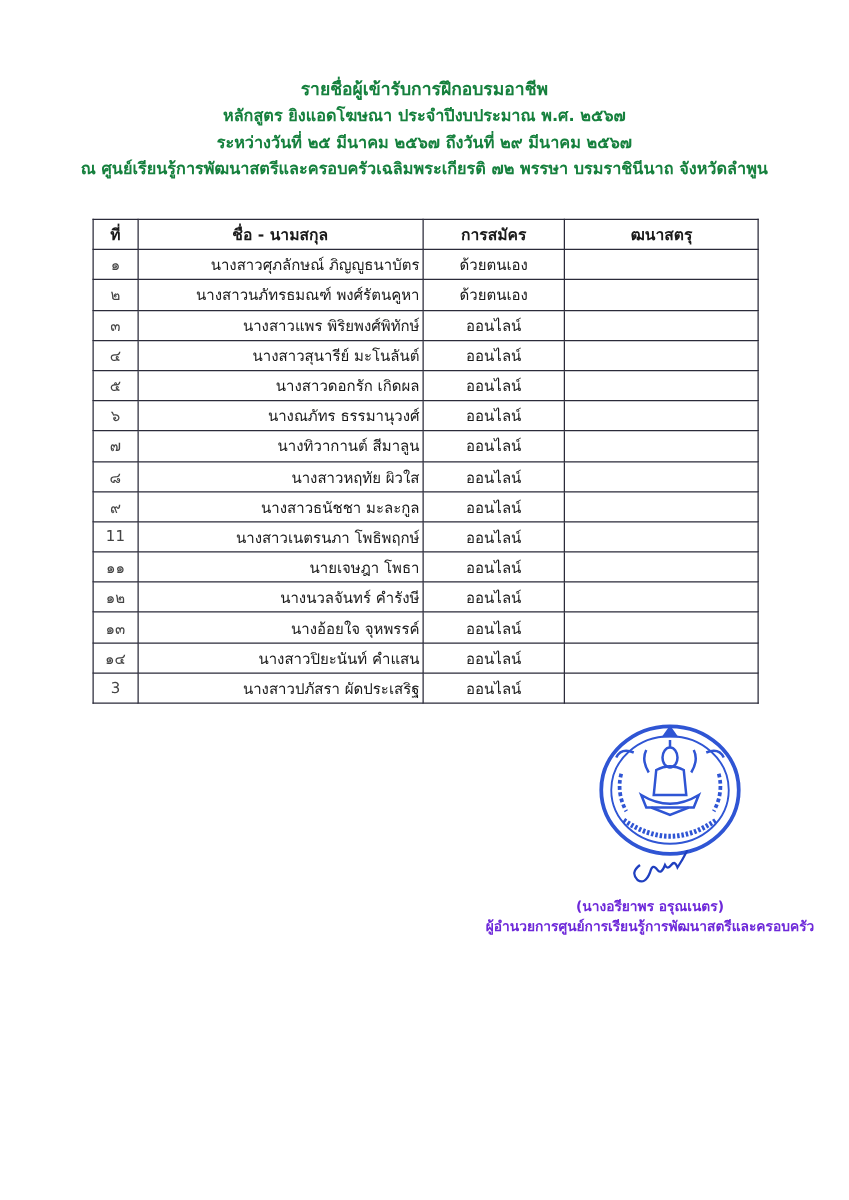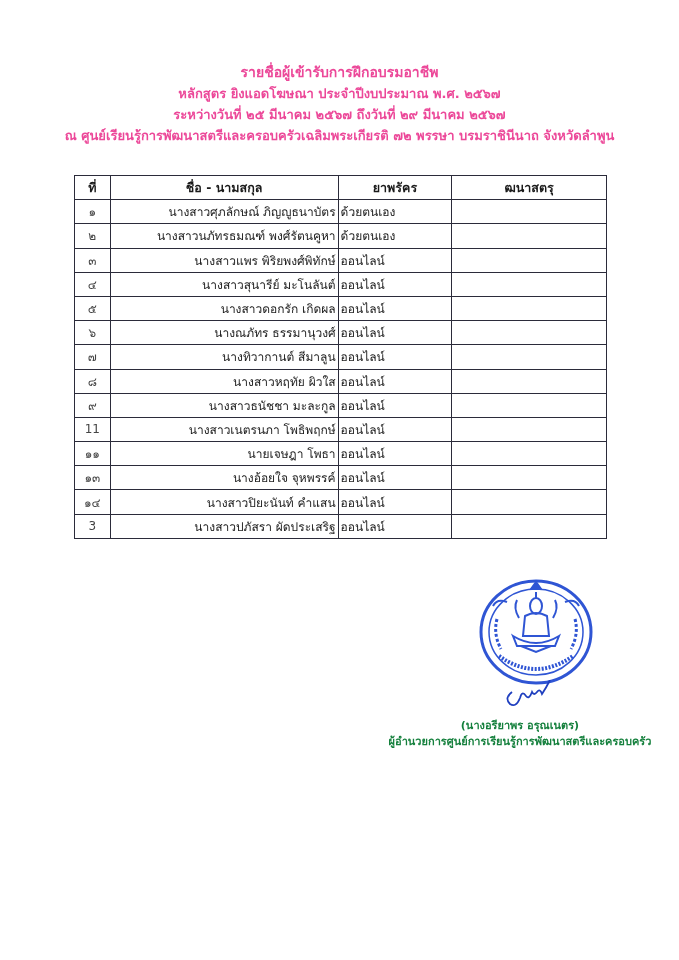--- a/index.html
+++ b/index.html
@@ -1,60 +1,60 @@
 <!DOCTYPE html>
 <html><head>
 <meta charset="utf-8">
 <style>
   html, body { margin: 0; padding: 0; }
   body {
     width: 679px; height: 960px; background: #ffffff; position: relative; overflow: hidden;
     font-family: "DejaVu Sans", sans-serif; color: #1a1a1a;
   }
   .title-block { position: absolute; left: 0; top: 62px; width: 679px; text-align: center; }
-  .title-line { font-weight: bold; font-size: 13px; line-height: 21px; white-space: nowrap; color: #ec4899; }
+  .title-line { font-weight: bold; font-size: 13px; line-height: 21px; white-space: nowrap; color: #15803d; }
   .title-line.main { font-size: 14px; }
   table.roster {
     position: absolute; left: 74px; top: 175px; width: 533px;
     border-collapse: collapse; font-size: 12px;
   }
   table.roster th, table.roster td {
     border: 1px solid #2b2b3a; height: 23.2px; padding: 0 2px; white-space: nowrap; overflow: hidden;
   }
   table.roster th { font-weight: bold; font-size: 12.5px; text-align: center; }
   td.no { text-align: center; width: 31px; color: #444; }
   td.name { text-align: right; width: 224px; }
-  td.reg { text-align: left; width: 110px; }
+  td.reg { text-align: center; width: 110px; }
   td.note { width: 152px; }
   .seal {
     position: absolute; left: 477px; top: 574px; width: 118px; height: 112px;
   }
   .signature { position: absolute; left: 500px; top: 680px; width: 70px; height: 30px; }
   .footer-block {
-    position: absolute; left: 380px; top: 718px; width: 280px; text-align: center; color: #15803d;
+    position: absolute; left: 380px; top: 718px; width: 280px; text-align: center; color: #6d28d9;
     font-weight: bold;
   }
   .footer-line { font-size: 11px; line-height: 16px; white-space: nowrap; }
 </style>
 </head>
 <body>
 
 <div class="title-block">
   <div class="title-line main">รายชื่อผู้เข้ารับการฝึกอบรมอาชีพ</div>
   <div class="title-line">หลักสูตร ยิงแอดโฆษณา ประจำปีงบประมาณ พ.ศ. ๒๕๖๗</div>
   <div class="title-line">ระหว่างวันที่ ๒๕ มีนาคม ๒๕๖๗ ถึงวันที่ ๒๙ มีนาคม ๒๕๖๗</div>
   <div class="title-line">ณ ศูนย์เรียนรู้การพัฒนาสตรีและครอบครัวเฉลิมพระเกียรติ ๗๒ พรรษา บรมราชินีนาถ จังหวัดลำพูน</div>
 </div>
 
 <table class="roster">
   <thead>
     <tr>
       <th>ที่</th>
       <th>ชื่อ - นามสกุล</th>
-      <th>ยาพรัคร</th>
+      <th>การสมัคร</th>
       <th>ฒนาสตรุ</th>
     </tr>
   </thead>
   <tbody id="roster-body">
       <tr>
         <td class="no">๑</td>
         <td class="name">นางสาวศุภลักษณ์ ภิญญูธนาบัตร</td>
         <td class="reg">ด้วยตนเอง</td>
         <td class="note"></td>
       </tr>
@@ -112,20 +112,26 @@
         <td class="reg">ออนไลน์</td>
         <td class="note"></td>
       </tr>
       <tr>
         <td class="no">๑๑</td>
         <td class="name">นายเจษฎา โพธา</td>
         <td class="reg">ออนไลน์</td>
         <td class="note"></td>
       </tr>
       <tr>
+        <td class="no">๑๒</td>
+        <td class="name">นางนวลจันทร์ คำรังษี</td>
+        <td class="reg">ออนไลน์</td>
+        <td class="note"></td>
+      </tr>
+      <tr>
         <td class="no">๑๓</td>
         <td class="name">นางอ้อยใจ จุหพรรค์</td>
         <td class="reg">ออนไลน์</td>
         <td class="note"></td>
       </tr>
       <tr>
         <td class="no">๑๔</td>
         <td class="name">นางสาวปิยะนันท์ คำแสน</td>
         <td class="reg">ออนไลน์</td>
         <td class="note"></td>

